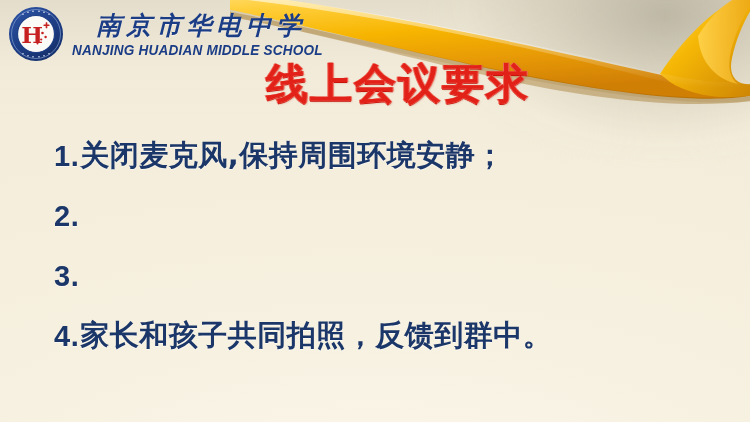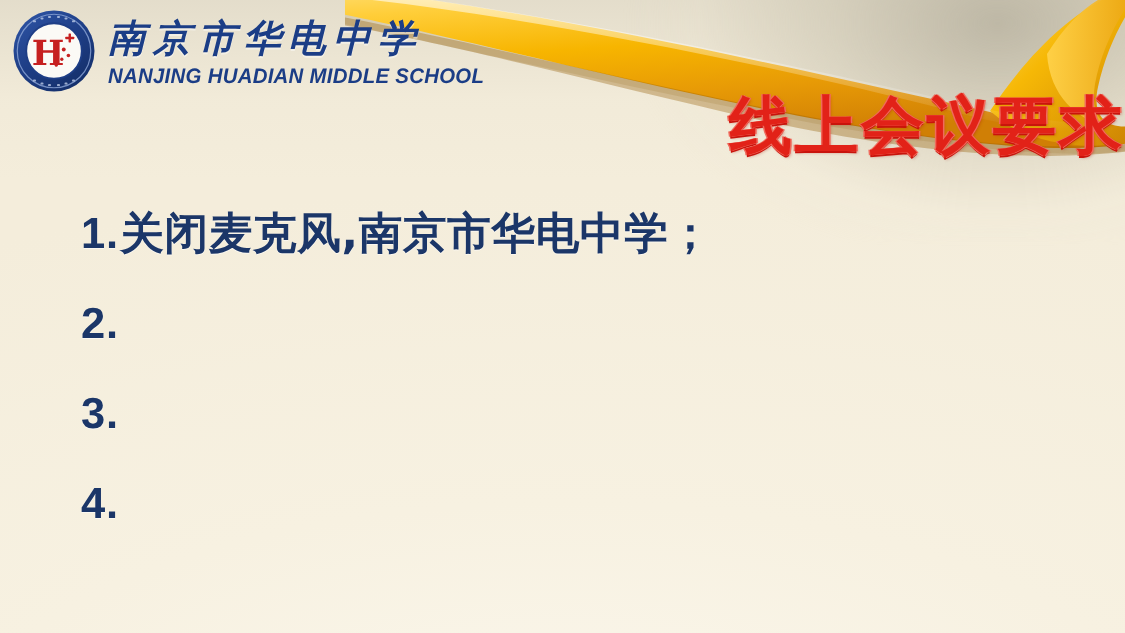--- a/index.html
+++ b/index.html
@@ -72,20 +72,21 @@
     flex: 0 0 56px;
   }
   .crest svg { display: block; width: 56px; height: 56px; }
 
   .school-names {
     display: flex;
     flex-direction: column;
     justify-content: center;
     line-height: 1;
     padding-top: 2px;
+    text-align: center;
   }
   .school-cn {
     font-family: "DejaVu Serif", "Liberation Serif", serif;
     font-size: 25px;
     font-weight: 700;
     font-style: italic;
     letter-spacing: 5px;
     color: #1B3D86;
     white-space: nowrap;
     text-shadow: 0 1px 0 rgba(255,255,255,0.45);
@@ -102,21 +103,21 @@
     transform: scaleX(0.97);
     transform-origin: left center;
   }
 
   
   .title {
     position: absolute;
     top: 56px;
     left: 0;
     width: 750px;
-    text-align: right;
+    text-align: center;
     padding-left: 46px;
     box-sizing: border-box;
     font-family: "DejaVu Sans", "Liberation Sans", sans-serif;
     font-size: 42px;
     font-weight: 700;
     letter-spacing: 2px;
     color: #E22218;
     white-space: nowrap;
     text-shadow:
       1px 0 0 #F06A5C,
@@ -251,30 +252,31 @@
     </div>
 
   </div>
 
   <div class="title">线上会议要求</div>
 
   <div class="req-list">
 
     <div class="req-item">
       <span class="req-num">1.</span>
-      <span class="req-text">关闭麦克风,南京市华电中学；</span>
+      <span class="req-text">关闭麦克风,保持周围环境安静；</span>
     </div>
 
     <div class="req-item">
       <span class="req-num">2.</span>
     </div>
 
     <div class="req-item">
       <span class="req-num">3.</span>
     </div>
 
     <div class="req-item">
       <span class="req-num">4.</span>
+      <span class="req-text">家长和孩子共同拍照，反馈到群中。</span>
     </div>
 
   </div>
 
 </div>
 
 </body></html>

